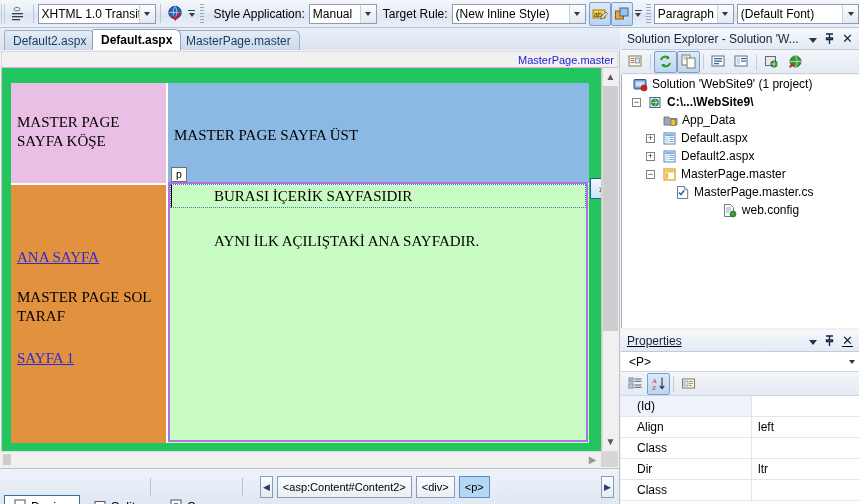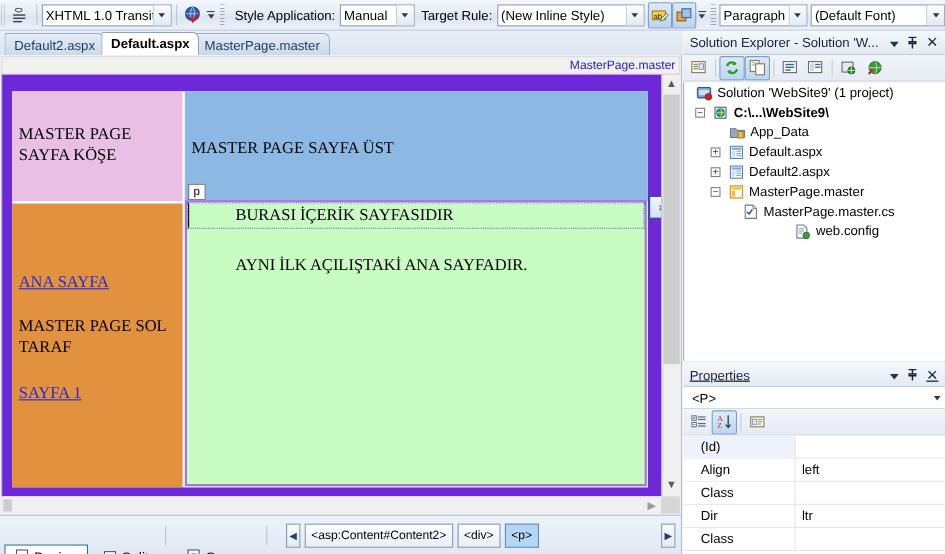--- a/index.html
+++ b/index.html
@@ -80,21 +80,21 @@
     background:#f0f0f0;border-right:1px solid #b9c3d0;box-sizing:border-box;
   }
   .master-bar{
     position:absolute;left:1px;top:1px;right:1px;height:17px;
     background:#f1f1f1;border:1px solid #dcdcdc;border-bottom:1px solid #e8a9e8;
     box-sizing:border-box;text-align:right;
   }
   .master-bar span{color:#2222cc;font-size:11px;padding-right:3px;line-height:16px;}
   .canvasframe{
     position:absolute;left:1px;top:18px;width:601px;bottom:2px;
-    background:#6d28d9;border:1px solid #c8c8c8;border-top:none;overflow:hidden;box-sizing:border-box;
+    background:#22c55e;border:1px solid #c8c8c8;border-top:none;overflow:hidden;box-sizing:border-box;
   }
   .page{
     position:absolute;left:9px;top:15px;width:578px;height:360px;
     background:#fff;
   }
   .cell{position:absolute;box-sizing:border-box;
     font-family:"Liberation Serif", serif;font-size:15px;color:#000;}
   .corner{left:0;top:0;width:155px;height:100px;}
   .header{left:157px;top:0;right:0;height:100px;}
   .sidebar{left:0;top:102px;width:155px;bottom:0;}
@@ -200,21 +200,21 @@
   .bold{font-weight:bold;}
 
   
   .pcombo{
     position:absolute;left:0;right:0;top:22px;height:20px;background:#fff;
     border-bottom:1px solid #cdd5e0;display:flex;align-items:center;box-sizing:border-box;
   }
   .pcombo .v{flex:1;padding-left:8px;font-size:12px;}
   .pgrid{position:absolute;left:0;right:0;top:66px;bottom:0;background:#fff;overflow:hidden;}
   .prow{display:flex;height:21px;border-bottom:1px solid #e2e6ec;box-sizing:border-box;font-size:12px;}
-  .pname{width:102px;box-sizing:border-box;padding-left:16px;display:flex;align-items:center;
+  .pname{width:131px;box-sizing:border-box;padding-left:16px;display:flex;align-items:center;
     border-right:1px solid #e2e6ec;background:#fff;}
   .pname.hl{background:#eef3fb;}
   .pval{flex:1;display:flex;align-items:center;padding-left:6px;}
   .caret-sm{width:0;height:0;border-left:4px solid transparent;border-right:4px solid transparent;border-top:5px solid #23344d;}
 </style>
 </head>
 <body>
 
 <div class="app">
 

